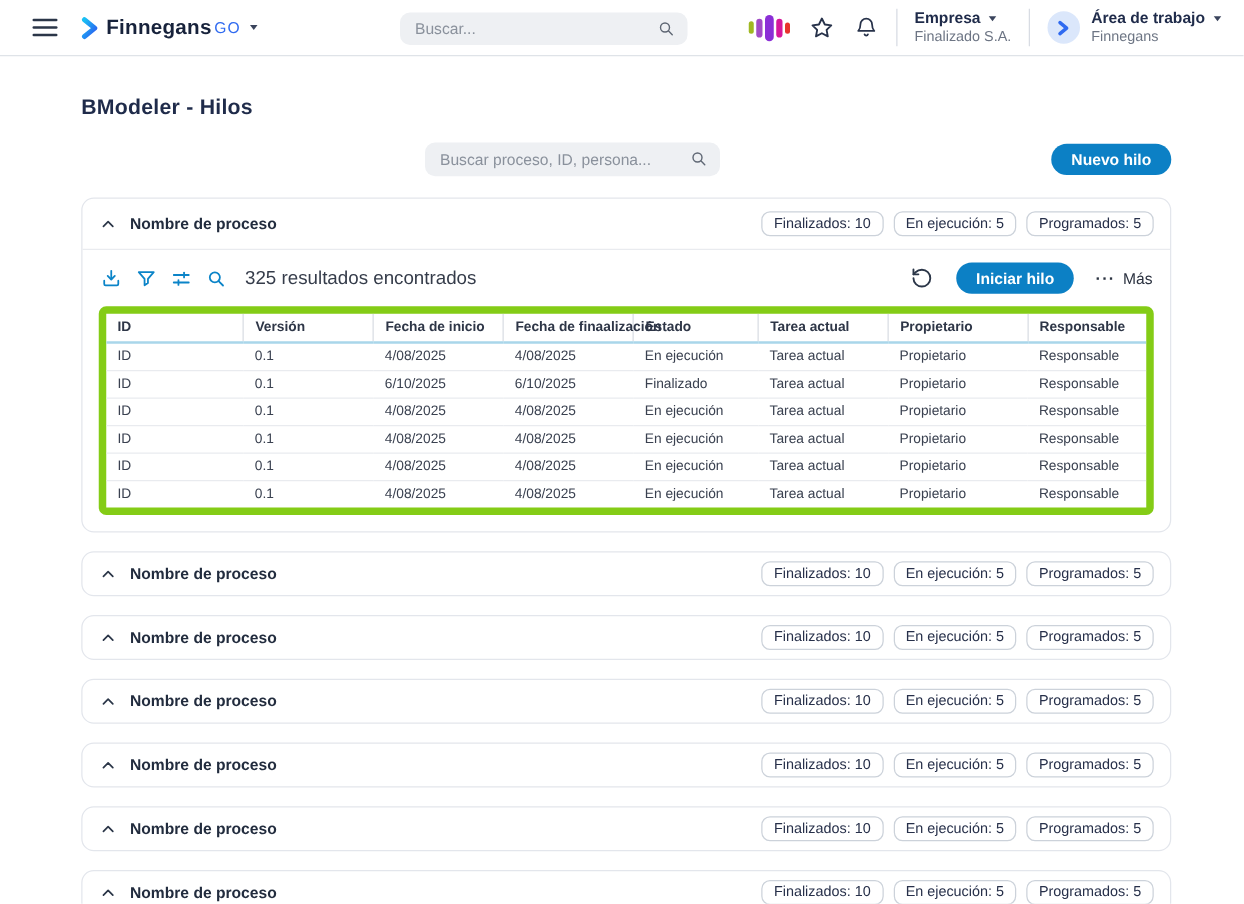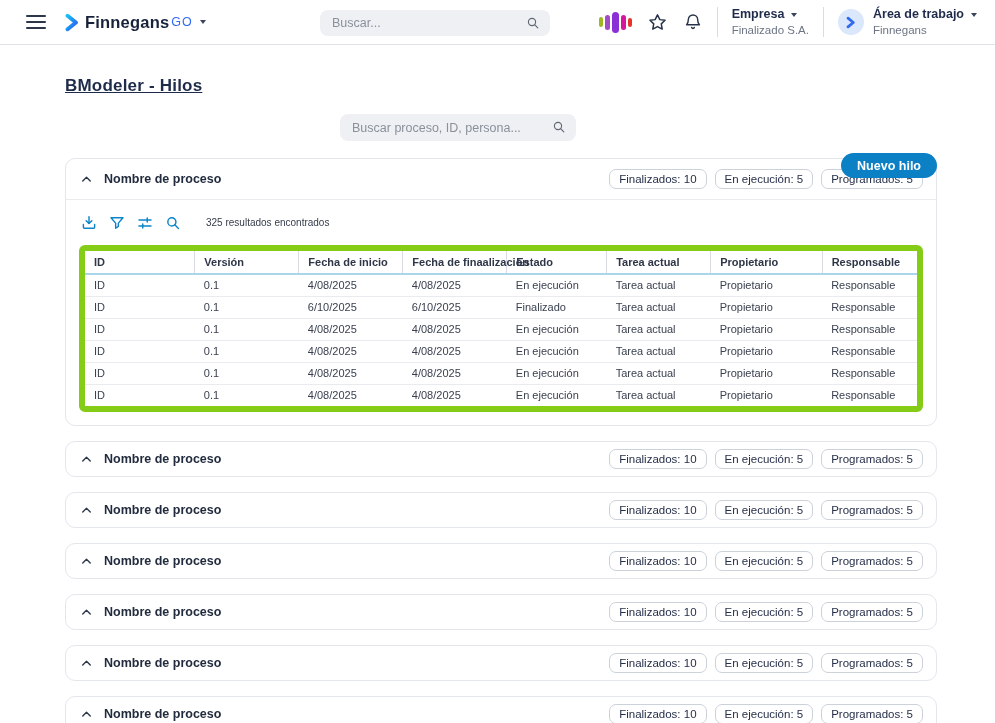--- a/index.html
+++ b/index.html
@@ -29,44 +29,44 @@
   .vdivider { width:1px; height:30px; background:#d8dce3; margin:0 14px; }
   .switcher { display:flex; align-items:center; cursor:pointer; }
   .switcher-txt { line-height:1.25; }
   .switcher-label { font-size:12.5px; font-weight:bold; color:#1f2b4a; display:flex; align-items:center; }
   .switcher-value { font-size:11.5px; color:#6d7584; }
   .ws-circle { width:26px; height:26px; border-radius:50%; background:#dbe7fb; display:flex;
                align-items:center; justify-content:center; margin-right:9px; }
 
   
   .content { padding:0 58px 0 65px; }
-  .page-title { margin-top:31px; font-size:17px; font-weight:bold; color:#1f2b4a; letter-spacing:.2px;text-decoration:underline; }
+  .page-title { margin-top:31px; font-size:17px; font-weight:bold; color:#1f2b4a; letter-spacing:.2px; }
   .page-controls { position:relative; height:27px; margin-top:18px; }
   .page-search { position:absolute; left:275px; top:0; width:236px; height:27px; }
   .btn { background:#0c80c5; color:#fff; border:none; border-radius:13px; font-weight:bold;
          font-size:12.5px; padding:0 16px; height:25px; cursor:pointer;
          font-family:"Liberation Sans", sans-serif; }
-  .new-btn { position:absolute; right:0; top:1px;margin-top:38px; }
+  .new-btn { position:absolute; right:0; top:1px; }
 
   
   .panel { border:1px solid #e3e6ec; border-radius:10px; background:#fff; }
   .panel.expanded { margin-top:17px; }
   .panel.collapsed { margin-top:15px; height:36px; }
   .panel-head { display:flex; align-items:center; height:40px; padding:0 13px; cursor:pointer; }
   .panel.collapsed .panel-head { height:34px; }
   .panel.expanded .panel-head { border-bottom:1px solid #e9ebef; height:41px; }
   .panel-title { font-size:12.5px; font-weight:bold; color:#222c3e; margin-left:10px; }
   .badges { margin-left:auto; display:flex; gap:8px; }
   .badge { border:1px solid #ccd2da; border-radius:7px; padding:3px 9px; font-size:11.5px;
            color:#27304a; background:#fff; white-space:nowrap; }
 
   
   .toolbar { display:flex; align-items:center; height:45px; padding:0 14px; }
   .tool-ic { display:flex; align-items:center; cursor:pointer; margin-right:10px; }
-  .results { font-size:10px; color:#353c4a; margin-left:14px;text-align:right; }
+  .results { font-size:15px; color:#353c4a; margin-left:4px;text-align:right; }
   .toolbar-right { margin-left:auto; display:flex; align-items:center; }
   .refresh { margin-right:18px; }
   .more { display:flex; align-items:center; margin-left:17px; cursor:pointer; color:#2b3240; }
   .more-dots { font-weight:bold; font-size:13px; letter-spacing:1px; margin-right:6px; }
   .more-label { font-size:12.5px; }
 
   
   .table-wrap { margin:0 13px 13px; border:6px solid #84cc16; border-radius:6px; overflow:hidden; }
   table { width:100%; border-collapse:collapse; table-layout:fixed; font-size:11px; }
   th { text-align:left; font-weight:bold; color:#2e3647; padding:4px 0 4px 9px; height:23px;
@@ -213,20 +213,33 @@
           </svg>
       </span>
       <span class="tool-ic">
         <svg width="18" height="18" viewBox="0 0 24 24" fill="none" stroke="#0b84c8" stroke-width="1.9" stroke-linecap="round">
           <circle cx="10.5" cy="10.5" r="5.4"></circle>
             <line x1="14.8" y1="14.8" x2="19.2" y2="19.2"></line>
           </svg>
       </span>
       <span class="results">325 resultados encontrados</span>
 
+      <div class="toolbar-right">
+        <span class="tool-ic refresh">
+          <svg width="19" height="19" viewBox="0 0 24 24" fill="none" stroke="#2b3648" stroke-width="1.9" stroke-linecap="round" stroke-linejoin="round">
+            <path d="M3.5 12a8.5 8.5 0 1 0 8.5-8.5 9.2 9.2 0 0 0-6.4 2.6L3.5 8.2"></path>
+              <path d="M3.5 3.2v5h5"></path>
+            </svg>
+        </span>
+        <button class="btn">Iniciar hilo</button>
+        <span class="more">
+          <span class="more-dots">···</span>
+          <span class="more-label">Más</span>
+        </span>
+      </div>
     </div>
 
     <div class="table-wrap">
       <table>
         <colgroup>
           <col style="width:13.2%">
             <col style="width:12.5%">
             <col style="width:12.5%">
             <col style="width:12.5%">
           <col style="width:12.0%">

